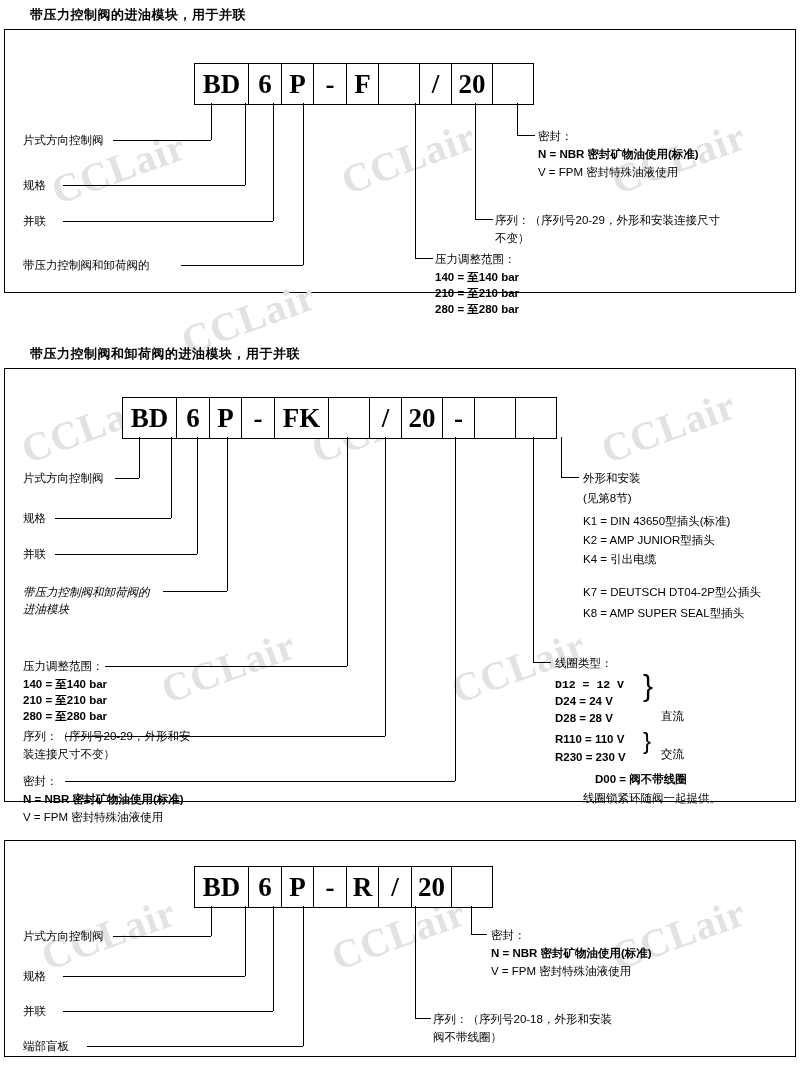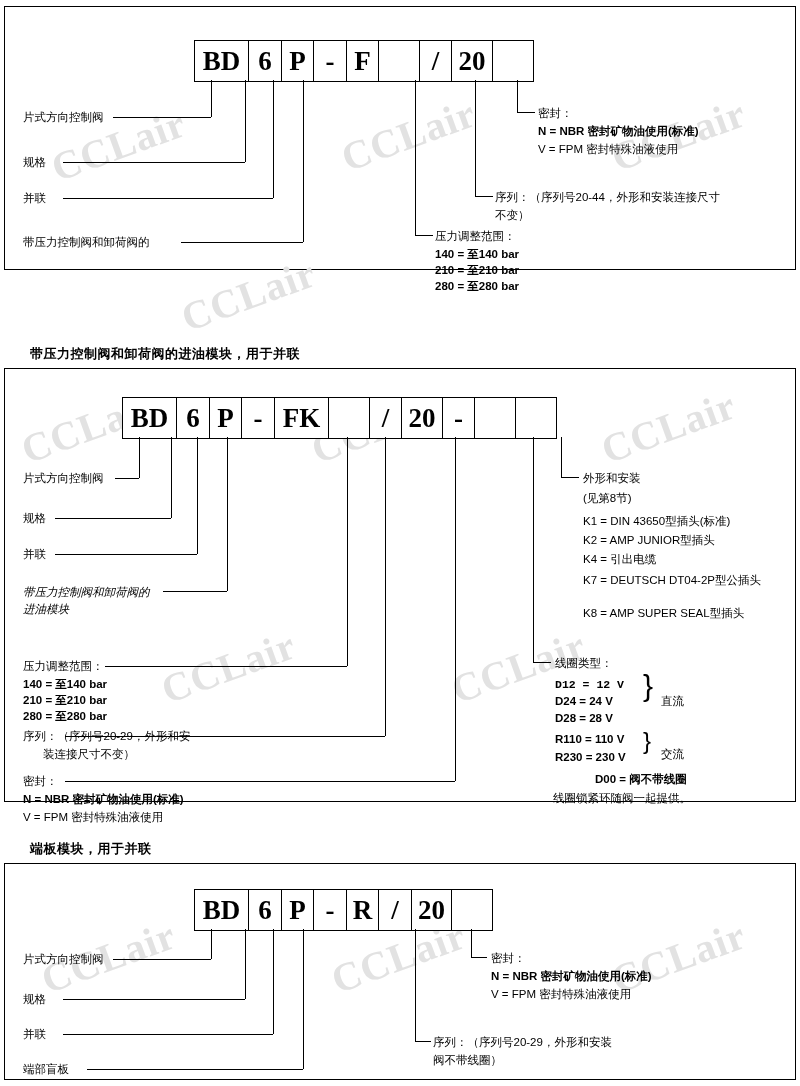--- a/index.html
+++ b/index.html
@@ -35,20 +35,21 @@
   .lbl{position:absolute;font-size:11.5px;line-height:1.35;white-space:nowrap;}
   .ln{position:absolute;background:#000;}
   .h{height:1px;}
   .v{width:1px;}
   .brace{position:absolute;font-size:12px;}
 </style>
 </head>
 <body>
 
 <div class="section" style="top:6px;">
+  <div class="sec-title">带压力控制阀的进油模块，用于并联</div>
   <div class="panel" style="height:262px;">
     <div class="wm" style="left:40px;top:140px;">CCLair</div>
     <div class="wm" style="left:330px;top:130px;">CCLair</div>
     <div class="wm" style="left:600px;top:130px;">CCLair</div>
     <div class="wm" style="left:170px;top:290px;">CCLair</div>
 
     <div class="layer">
 
       <div class="codebar" style="left:190px;top:33px;">
         <div class="cell wide">BD</div>
@@ -80,21 +81,21 @@
       <div class="ln v" style="left:298px;top:73px;height:162px;"></div>
 
       <div class="ln v" style="left:512px;top:73px;height:32px;"></div>
       <div class="ln h" style="left:512px;top:105px;width:18px;"></div>
       <div class="lbl" style="left:533px;top:99px;">密封：</div>
       <div class="lbl" style="left:533px;top:117px;font-weight:bold;">N = NBR 密封矿物油使用(标准)</div>
       <div class="lbl" style="left:533px;top:135px;">V = FPM 密封特殊油液使用</div>
 
       <div class="ln v" style="left:470px;top:73px;height:116px;"></div>
       <div class="ln h" style="left:470px;top:189px;width:18px;"></div>
-      <div class="lbl" style="left:490px;top:183px;">序列：（序列号20-44，外形和安装连接尺寸</div>
+      <div class="lbl" style="left:490px;top:183px;">序列：（序列号20-29，外形和安装连接尺寸</div>
       <div class="lbl" style="left:490px;top:201px;">不变）</div>
 
       <div class="ln v" style="left:410px;top:73px;height:155px;"></div>
       <div class="ln h" style="left:410px;top:228px;width:18px;"></div>
       <div class="lbl" style="left:430px;top:222px;">压力调整范围：</div>
       <div class="lbl" style="left:430px;top:240px;font-weight:bold;">140 = 至140 bar</div>
       <div class="lbl" style="left:430px;top:256px;font-weight:bold;">210 = 至210 bar</div>
       <div class="lbl" style="left:430px;top:272px;font-weight:bold;">280 = 至280 bar</div>
     </div>
   </div>
@@ -131,21 +132,21 @@
         <div style="white-space:pre-line;font-size:11.5px;line-height:1.5;">带压力控制阀和卸荷阀的
 进油模块</div>
       </div>
 
       <div class="lbl" style="left:18px;top:290px;">压力调整范围：</div>
       <div class="lbl" style="left:18px;top:308px;font-weight:bold;">140 = 至140 bar</div>
       <div class="lbl" style="left:18px;top:324px;font-weight:bold;">210 = 至210 bar</div>
       <div class="lbl" style="left:18px;top:340px;font-weight:bold;">280 = 至280 bar</div>
 
       <div class="lbl" style="left:18px;top:360px;">序列：（序列号20-29，外形和安</div>
-      <div class="lbl" style="left:18px;top:378px;margin-left:20px;">装连接尺寸不变）</div>
+      <div class="lbl" style="left:18px;top:378px;">装连接尺寸不变）</div>
 
       <div class="lbl" style="left:18px;top:405px;">密封：</div>
       <div class="lbl" style="left:18px;top:423px;font-weight:bold;">N = NBR 密封矿物油使用(标准)</div>
       <div class="lbl" style="left:18px;top:441px;">V = FPM 密封特殊油液使用</div>
 
       <div class="ln h" style="left:110px;top:109px;width:24px;"></div>
       <div class="ln v" style="left:134px;top:68px;height:41px;"></div>
 
       <div class="ln h" style="left:50px;top:149px;width:116px;"></div>
       <div class="ln v" style="left:166px;top:68px;height:81px;"></div>
@@ -165,43 +166,42 @@
       <div class="ln h" style="left:60px;top:412px;width:390px;"></div>
       <div class="ln v" style="left:450px;top:68px;height:344px;"></div>
 
       <div class="ln v" style="left:556px;top:68px;height:40px;"></div>
       <div class="ln h" style="left:556px;top:108px;width:18px;"></div>
       <div class="lbl" style="left:578px;top:102px;">外形和安装</div>
       <div class="lbl" style="left:578px;top:122px;">(见第8节)</div>
       <div class="lbl" style="left:578px;top:145px;">K1 = DIN 43650型插头(标准)</div>
       <div class="lbl" style="left:578px;top:164px;">K2 = AMP JUNIOR型插头</div>
       <div class="lbl" style="left:578px;top:183px;">K4 = 引出电缆</div>
-      <div class="lbl" style="left:578px;top:204px;text-align:right;">K7 = DEUTSCH DT04-2P型公插头</div>
+      <div class="lbl" style="left:578px;top:216px;text-align:right;">K7 = DEUTSCH DT04-2P型公插头</div>
       <div class="lbl" style="left:578px;top:237px;">K8 = AMP SUPER SEAL型插头</div>
 
       <div class="ln v" style="left:528px;top:68px;height:225px;"></div>
       <div class="ln h" style="left:528px;top:293px;width:18px;"></div>
       <div class="lbl" style="left:550px;top:287px;">线圈类型：</div>
       <div class="lbl" style="left:550px;top:308px;font-weight:bold;font-family:Liberation Mono, monospace;">D12 = 12 V</div>
       <div class="lbl" style="left:550px;top:325px;font-weight:bold;">D24 = 24 V</div>
       <div class="lbl" style="left:550px;top:342px;font-weight:bold;">D28 = 28 V</div>
       <div class="brace" style="left:638px;top:305px;font-size:30px;line-height:0.8;">}</div>
-      <div class="lbl" style="left:656px;top:325px;">直流</div>
+      <div class="lbl" style="left:656px;top:340px;">直流</div>
       <div class="lbl" style="left:550px;top:363px;font-weight:bold;">R110 = 110 V</div>
       <div class="lbl" style="left:550px;top:381px;font-weight:bold;">R230 = 230 V</div>
       <div class="brace" style="left:638px;top:362px;font-size:24px;line-height:0.8;">}</div>
       <div class="lbl" style="left:656px;top:378px;">交流</div>
       <div class="lbl" style="left:550px;top:403px;font-weight:bold;padding-left:40px;">D00 = 阀不带线圈</div>
-      <div class="lbl" style="left:548px;top:422px;">线圈锁紧环随阀一起提供。</div>
+      <div class="lbl" style="left:578px;top:422px;">线圈锁紧环随阀一起提供。</div>
     </div>
   </div>
 </div>
 
 <div class="section" style="top:840px;">
-  <div class="sec-title">端板模块，用于并联</div>
   <div class="panel" style="height:215px;">
     <div class="wm" style="left:30px;top:95px;">CCLair</div>
     <div class="wm" style="left:320px;top:95px;">CCLair</div>
     <div class="wm" style="left:600px;top:95px;">CCLair</div>
 
     <div class="layer">
       <div class="codebar" style="left:190px;top:25px;">
         <div class="cell wide">BD</div>
         <div class="cell narrow">6</div>
         <div class="cell narrow">P</div>
@@ -230,17 +230,17 @@
       <div class="ln v" style="left:298px;top:65px;height:140px;"></div>
 
       <div class="ln v" style="left:466px;top:65px;height:28px;"></div>
       <div class="ln h" style="left:466px;top:93px;width:16px;"></div>
       <div class="lbl" style="left:486px;top:87px;">密封：</div>
       <div class="lbl" style="left:486px;top:105px;font-weight:bold;">N = NBR 密封矿物油使用(标准)</div>
       <div class="lbl" style="left:486px;top:123px;">V = FPM 密封特殊油液使用</div>
 
       <div class="ln v" style="left:410px;top:65px;height:112px;"></div>
       <div class="ln h" style="left:410px;top:177px;width:16px;"></div>
-      <div class="lbl" style="left:428px;top:171px;">序列：（序列号20-29，外形和安装</div>
+      <div class="lbl" style="left:428px;top:171px;">序列：（序列号20-18，外形和安装</div>
       <div class="lbl" style="left:428px;top:189px;">阀不带线圈）</div>
     </div>
   </div>
 </div>
 
 </body></html>

